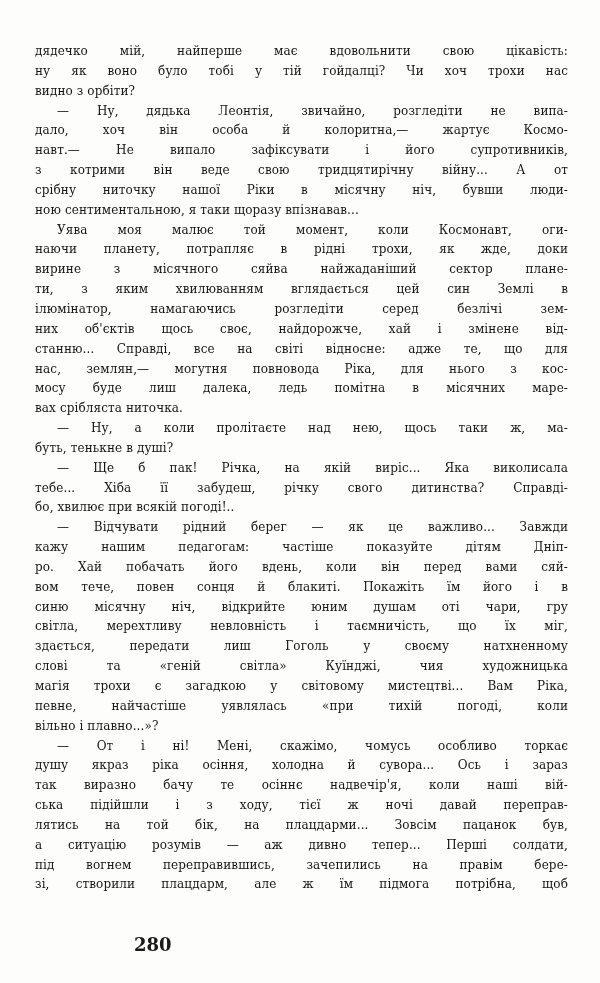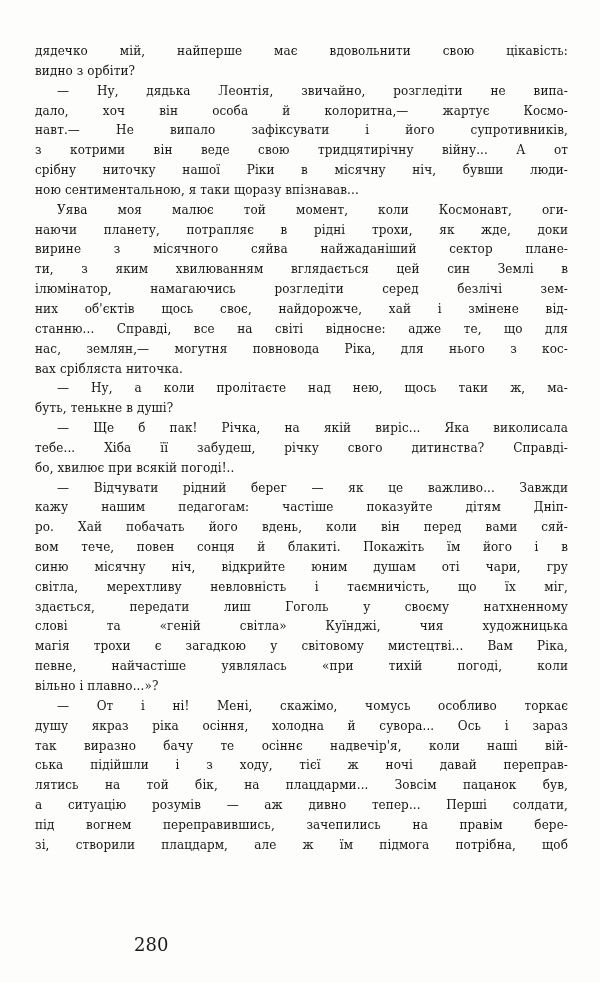--- a/index.html
+++ b/index.html
@@ -39,43 +39,46 @@
     text-align: right;
     text-align-last: left;
   }
   .page-number {
     position: absolute;
     left: 134px;
     top: 934px;
     font-size: 18px;
     line-height: 22px;
     color: #1a1a1a;
+    font-weight: bold;
   }
 </style>
 </head>
 <body>
 
 <div class="page">
   <div class="text-block">
       <div class="line">дядечко мій, найперше має вдовольнити свою цікавість:</div>
+      <div class="line">ну як воно було тобі у тій гойдалці? Чи хоч трохи нас</div>
       <div class="line left">видно з орбіти?</div>
       <div class="line indent">— Ну, дядька Леонтія, звичайно, розгледіти не випа-</div>
       <div class="line">дало, хоч він особа й колоритна,— жартує Космо-</div>
       <div class="line">навт.— Не випало зафіксувати і його супротивників,</div>
       <div class="line">з котрими він веде свою тридцятирічну війну... А от</div>
       <div class="line">срібну ниточку нашої Ріки в місячну ніч, бувши люди-</div>
       <div class="line left">ною сентиментальною, я таки щоразу впізнавав...</div>
       <div class="line indent">Уява моя малює той момент, коли Космонавт, оги-</div>
       <div class="line">наючи планету, потрапляє в рідні трохи, як жде, доки</div>
       <div class="line">вирине з місячного сяйва найжаданіший сектор плане-</div>
       <div class="line">ти, з яким хвилюванням вглядається цей син Землі в</div>
       <div class="line">ілюмінатор, намагаючись розгледіти серед безлічі зем-</div>
       <div class="line">них об'єктів щось своє, найдорожче, хай і змінене від-</div>
       <div class="line">станню... Справді, все на світі відносне: адже те, що для</div>
       <div class="line">нас, землян,— могутня повновода Ріка, для нього з кос-</div>
+      <div class="line">мосу буде лиш далека, ледь помітна в місячних маре-</div>
       <div class="line left">вах срібляста ниточка.</div>
       <div class="line indent">— Ну, а коли пролітаєте над нею, щось таки ж, ма-</div>
       <div class="line left">буть, тенькне в душі?</div>
       <div class="line indent">— Ще б пак! Річка, на якій виріс... Яка виколисала</div>
       <div class="line">тебе... Хіба її забудеш, річку свого дитинства? Справді-</div>
       <div class="line left">бо, хвилює при всякій погоді!..</div>
       <div class="line indent">— Відчувати рідний берег — як це важливо... Завжди</div>
       <div class="line">кажу нашим педагогам: частіше показуйте дітям Дніп-</div>
       <div class="line">ро. Хай побачать його вдень, коли він перед вами сяй-</div>
       <div class="line">вом тече, повен сонця й блакиті. Покажіть їм його і в</div>

